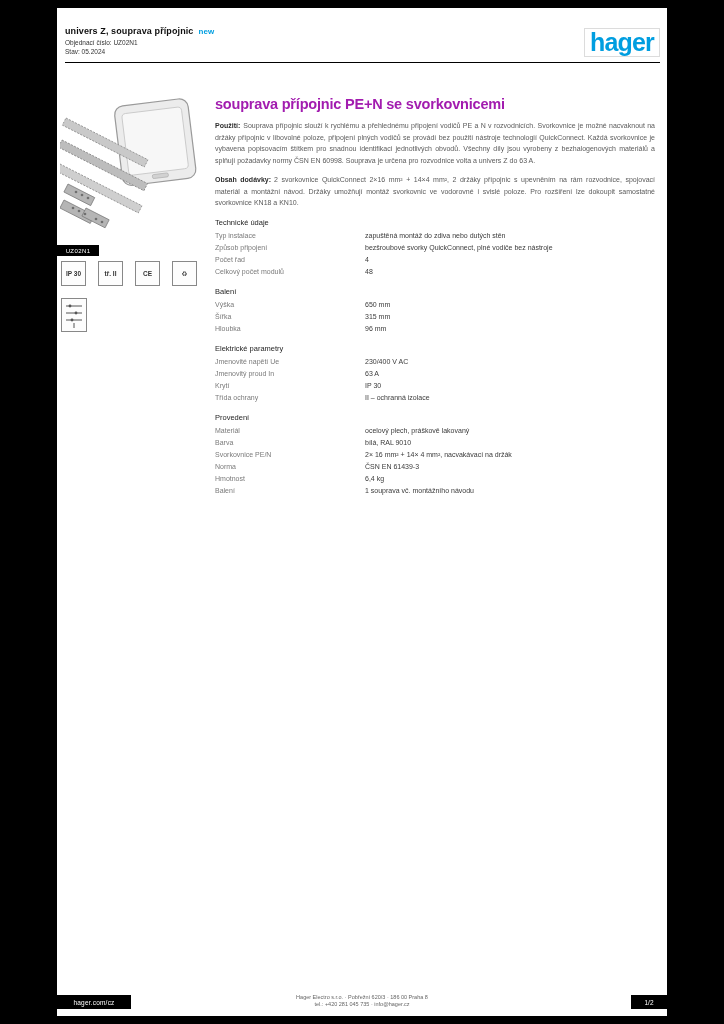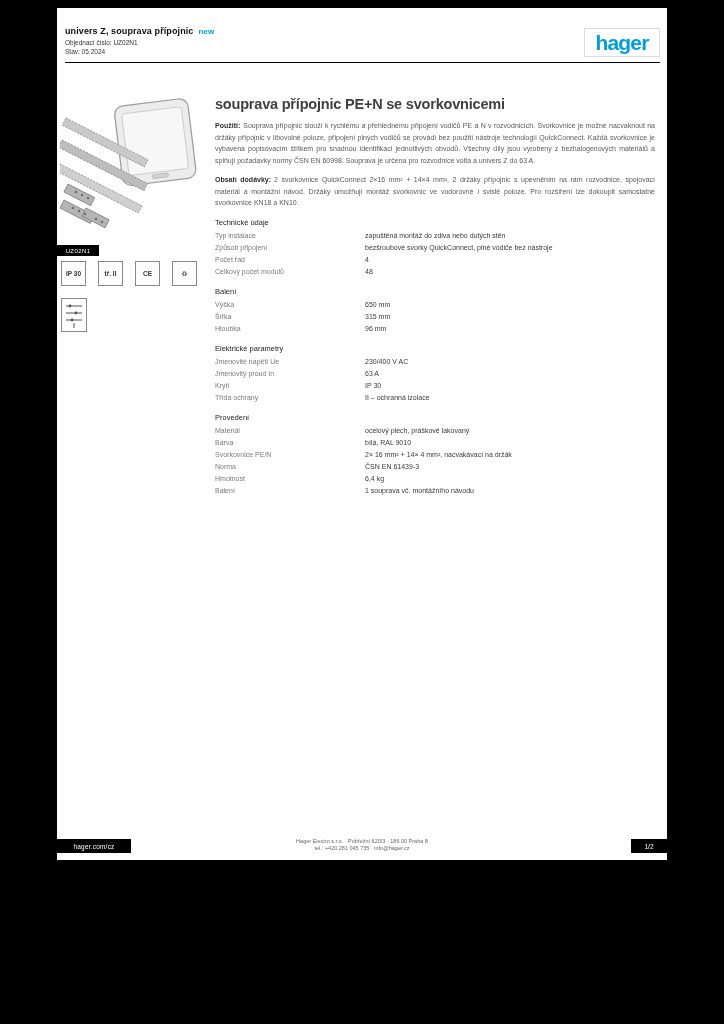--- a/index.html
+++ b/index.html
@@ -1,44 +1,44 @@
 <!DOCTYPE html>
 <html><head>
 <meta charset="utf-8">
 <style>
   html,body{margin:0;padding:0;}
   body{
     width:724px;height:1024px;background:#000;position:relative;
     font-family:"Liberation Sans","DejaVu Sans",sans-serif;overflow:hidden;
   }
-  .page{position:absolute;left:57px;top:8px;width:610px;height:852px;background:#ffffff;}
+  .page{position:absolute;left:57px;top:8px;width:610px;height:1008px;background:#ffffff;}
 
   
   .header-block{position:absolute;left:8px;top:18px;}
   .h-line1{font-size:9px;font-weight:bold;color:#101010;letter-spacing:0.1px;}
   .badge-new{color:#009ee0;font-weight:bold;font-size:8px;margin-left:5px;}
   .h-line2,.h-line3{font-size:6.5px;color:#333;margin-top:2.5px;}
   .logo-box{position:absolute;right:7px;top:20px;width:74px;height:27px;background:#fff;
     border:1px solid #dcdcdc;display:flex;align-items:center;justify-content:center;}
-  .logo-text{color:#009ee0;font-weight:bold;font-size:21px;letter-spacing:-0.8px;text-align:right;}
+  .logo-text{color:#009ee0;font-weight:bold;font-size:25px;letter-spacing:-0.8px;text-align:right;}
   .top-rule{position:absolute;left:8px;right:7px;top:54px;border-top:1.3px solid #000;}
 
   
   .photo{position:absolute;left:3px;top:80px;width:138px;height:152px;}
   .ref-box{position:absolute;left:0;top:237px;width:42px;height:11px;background:#000;color:#fff;
     font-size:6px;display:flex;align-items:center;justify-content:center;letter-spacing:0.4px;}
   .icons-row{position:absolute;left:4px;top:253px;display:flex;gap:12px;}
   .icon-box{width:25px;height:25px;border:1px solid #888;box-sizing:border-box;display:flex;
     align-items:center;justify-content:center;font-size:6.5px;color:#333;font-weight:bold;background:#fdfdfd;}
   .icon-large{position:absolute;left:4px;top:290px;width:26px;height:34px;border:1px solid #888;
     box-sizing:border-box;background:#fdfdfd;}
 
   
   .content{position:absolute;left:158px;top:88px;width:440px;}
-  .title{font-size:14.5px;font-weight:bold;color:#404040;letter-spacing:-0.2px;}
+  .title{font-size:14.5px;font-weight:bold;color:#a21caf;letter-spacing:-0.2px;}
   .desc-label{margin-top:22px;font-size:7.5px;font-weight:bold;color:#8a8a8a;}
   .para{margin-top:8px;font-size:7px;line-height:11.5px;color:#5a5a5a;text-align:justify;}
   .para .lead{font-weight:bold;color:#2e2e2e;margin-right:3px;}
   .spec{margin-top:6px;}
   .spec-header{font-size:7.5px;font-weight:normal;color:#1f1f1f;margin:9px 0 3px 0;}
   .spec-row{display:flex;font-size:7px;line-height:12px;}
   .spec-label{flex:0 0 150px;color:#7a7a7a;}
   .spec-value{flex:1;color:#3a3a3a;}
 
   

